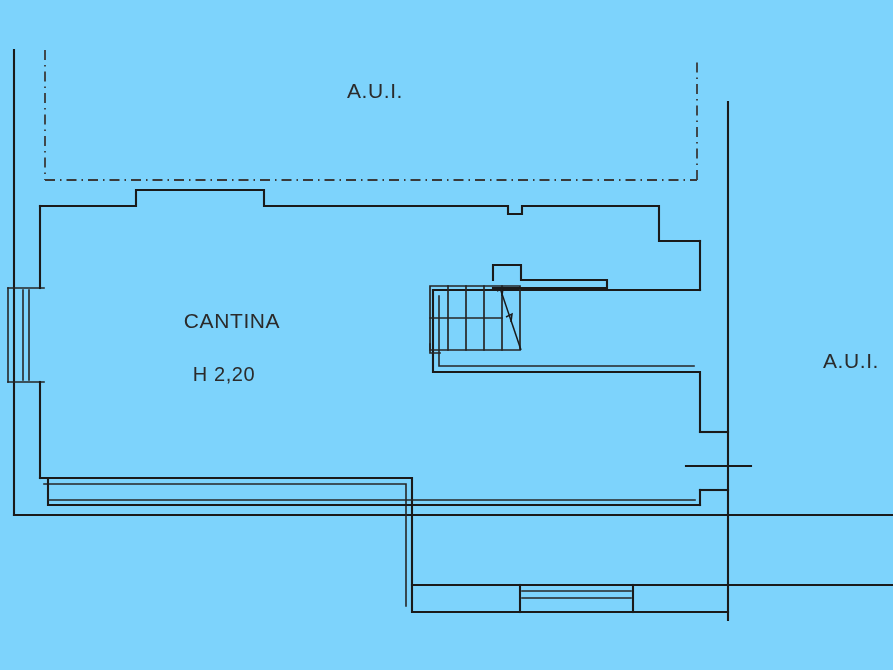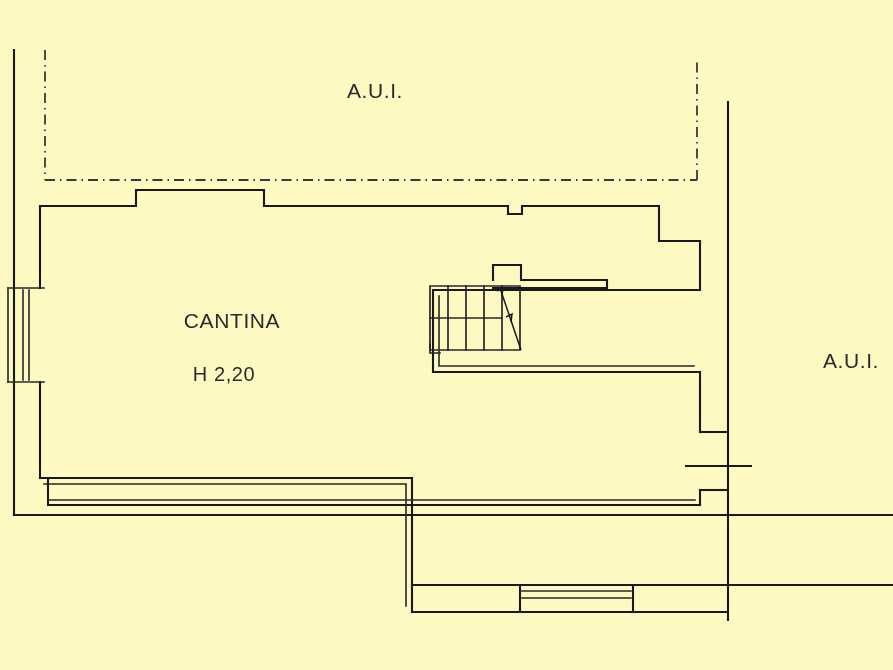--- a/index.html
+++ b/index.html
@@ -11,21 +11,21 @@
   body {
     width: 893px;
     height: 670px;
     font-family: "Liberation Sans", sans-serif;
     overflow: hidden;
   }
   #plan-root {
     position: relative;
     width: 893px;
     height: 670px;
-    background: #fef9c3;
+    background: #7dd3fc;
   }
   svg#floorplan {
     display: block;
     width: 893px;
     height: 670px;
   }
   .wall {
     fill: none;
     stroke: #1a1a1a;
     stroke-width: 2.1;

